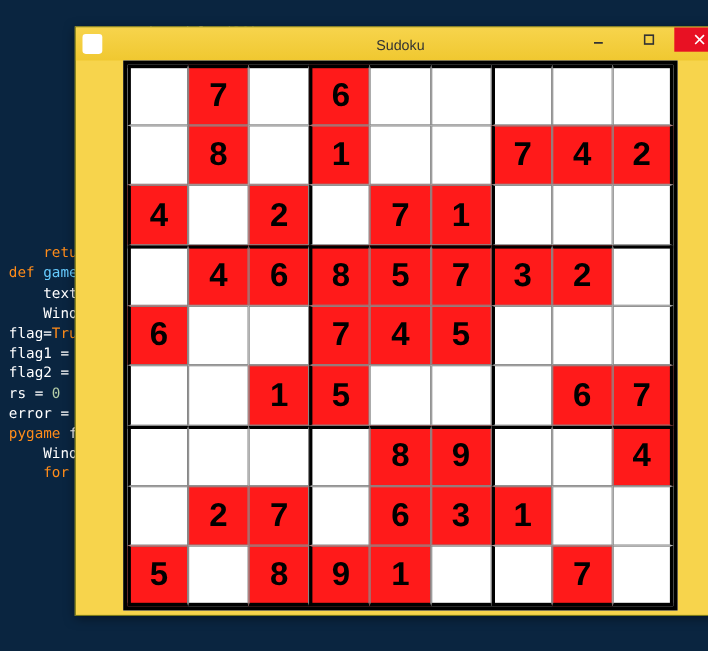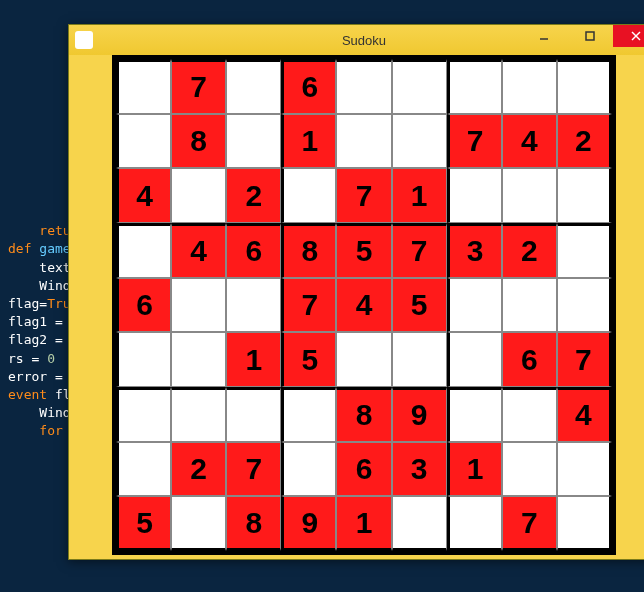--- a/index.html
+++ b/index.html
@@ -135,21 +135,21 @@
 
     <span class="kw">return</span> <span class="kw">False</span>
 <span class="kw">def</span> <span class="fn">gameresult</span>():
     text1 =
     Window.blit
 flag=<span class="kw">True</span>
 flag1 = <span class="num">0</span>
 flag2 = <span class="num">0</span>
 rs = <span class="num">0</span>
 error = <span class="num">0</span>
-<span class="kw">event</span> flag:
+<span class="kw">pygame</span> flag:
     Window.fill
     <span class="kw">for</span> e
 
 
 
 
 
 
 
 

